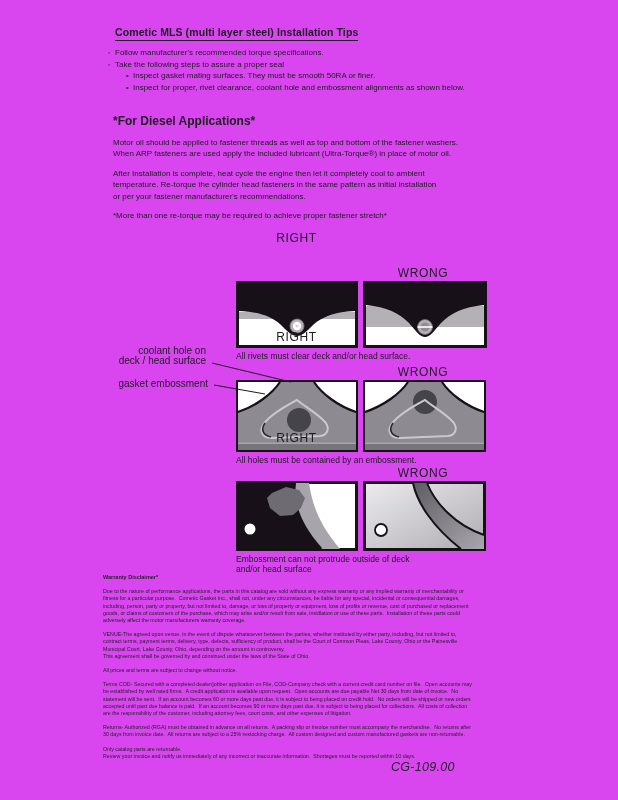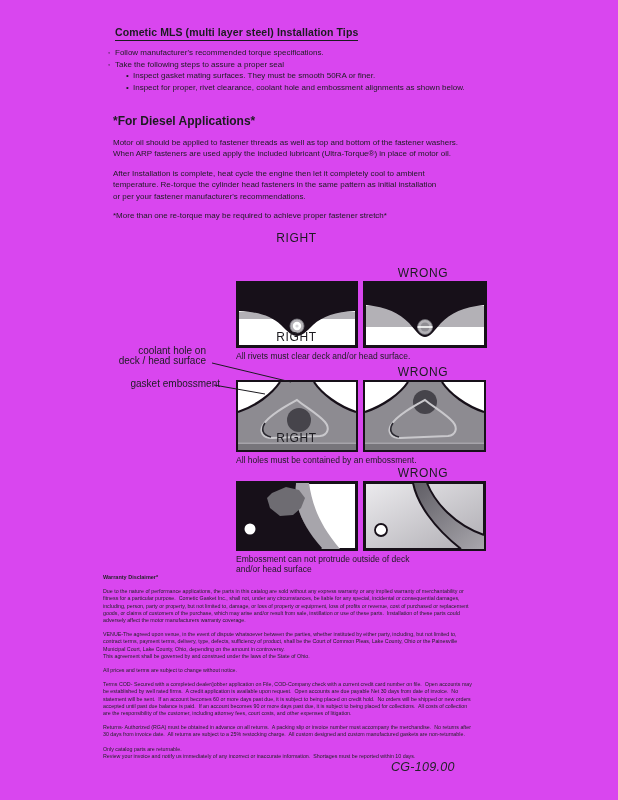--- a/index.html
+++ b/index.html
@@ -31,21 +31,21 @@
   .pgap{width:5px;flex:0 0 auto;}
   .cap{font-size:8.5px;line-height:9.5px;margin-top:4px;white-space:pre-wrap;}
 
   .pair1{left:236px;top:231px;}
   .pair2{left:94px;top:330px;width:470px;}
   .pair2 .inner{margin-left:142px;}
   .pair3{left:236px;top:431px;}
 
   .lbl{position:absolute;font-size:10px;line-height:9.5px;text-align:right;white-space:pre-wrap;color:#1c1b20;}
   .lbl-coolant{left:12px;top:16px;width:100px;}
-  .lbl-gasket{left:24px;top:49px;width:102px;}
+  .lbl-gasket{left:12px;top:49px;width:102px;}
   .leader-svg{position:absolute;left:116px;top:356px;}
   .pair2 .leader-svg{left:116px;top:26px;}
 
   .warranty{position:absolute;left:103px;top:574px;width:436px;font-size:5.3px;line-height:7.2px;color:#232228;}
   .warranty-h{font-weight:bold;font-size:5.5px;margin:0 0 7px 0;}
   .wpara{white-space:pre-wrap;margin:0 0 7px 0;}
 
   .footer{position:absolute;left:391px;top:760px;font-size:12.5px;letter-spacing:0.3px;color:#232228;font-style:italic;}
 </style>
 </head>

